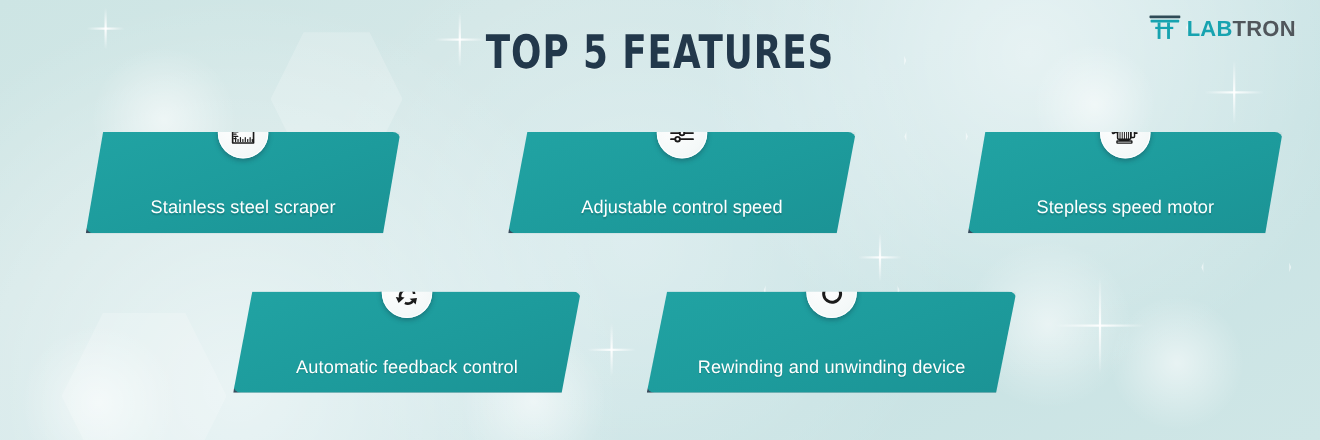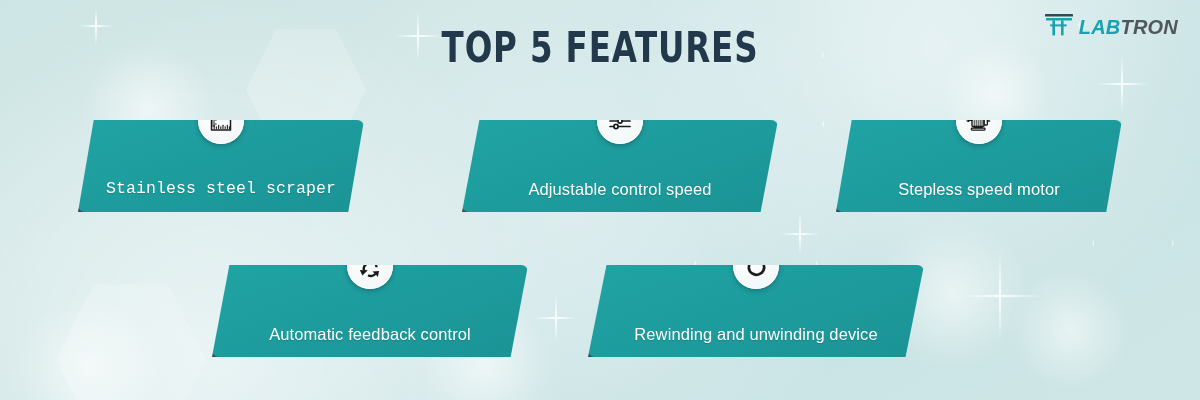--- a/index.html
+++ b/index.html
@@ -69,21 +69,20 @@
 
   
   #logo {
     position: absolute;
     top: 13px;
     right: 22px;
     display: flex;
     align-items: center;
     gap: 5px;
     height: 28px;
-    font-style: italic;
   }
   #logo .logo-mark { display: block; }
   #logo .logo-text {
     font-size: 20px;
     font-weight: bold;
     letter-spacing: 0.2px;
     line-height: 1;
     white-space: nowrap;
   }
   #logo .logo-lab  { color: #17a3b0; }
@@ -199,21 +198,21 @@
         <rect x="6.2" y="12.4" width="16.4" height="2.0" fill="#17a3b0"></rect>
       </svg>
     </span>
     <span class="logo-text">
       <span class="logo-lab">LAB</span><span class="logo-tron">TRON</span>
     </span>
   </div>
 
   <div id="title">TOP 5 FEATURES</div>
 
-  <div class="card" style="left:78px; top:120px;font-family:Liberation Mono, monospace;">
+  <div class="card" style="left:78px; top:120px;">
     <div class="card-inner">
       <div class="icon-badge">
         <svg width="28" height="28" viewBox="0 0 28 28">
           <path d="M4.5 10.5 C6 6.5 10 4.5 14 4.5 C18 4.5 22 6.5 23.5 10.5 L23.5 23 L4.5 23 Z" fill="none" stroke="#1b1b1b" stroke-width="1.5" stroke-linejoin="round"></path>
           <circle cx="10" cy="9.2" r="1.5" fill="none" stroke="#1b1b1b" stroke-width="1.2"></circle>
           <circle cx="18" cy="9.2" r="1.5" fill="none" stroke="#1b1b1b" stroke-width="1.2"></circle>
           <g stroke="#1b1b1b" stroke-width="1.1" stroke-linecap="round">
             <line x1="5.6" y1="13.0" x2="9.2" y2="13.0"></line>
             <line x1="5.6" y1="15.0" x2="7.6" y2="15.0"></line>
             <line x1="5.6" y1="17.0" x2="9.2" y2="17.0"></line>
@@ -247,21 +246,21 @@
           </g>
           <circle cx="20" cy="8.5" r="2.1" fill="#fff" stroke="#1b1b1b" stroke-width="1.7"></circle>
           <circle cx="14" cy="14" r="2.1" fill="#fff" stroke="#1b1b1b" stroke-width="1.7"></circle>
           <circle cx="10" cy="19.5" r="2.1" fill="#fff" stroke="#1b1b1b" stroke-width="1.7"></circle>
         </svg>
       </div>
       <div class="card-label">Adjustable control speed</div>
     </div>
   </div>
 
-  <div class="card" style="left:836px; top:120px;">
+  <div class="card" style="left:880px; top:120px;">
     <div class="card-inner">
       <div class="icon-badge">
         <svg width="28" height="28" viewBox="0 0 28 28">
           <rect x="7" y="8.5" width="12" height="11" rx="1" fill="none" stroke="#1b1b1b" stroke-width="1.4"></rect>
           <g stroke="#1b1b1b" stroke-width="0.9">
             <line x1="9.2" y1="8.5" x2="9.2" y2="19.5"></line>
             <line x1="11.2" y1="8.5" x2="11.2" y2="19.5"></line>
             <line x1="13.2" y1="8.5" x2="13.2" y2="19.5"></line>
             <line x1="15.2" y1="8.5" x2="15.2" y2="19.5"></line>
             <line x1="17.0" y1="8.5" x2="17.0" y2="19.5"></line>

